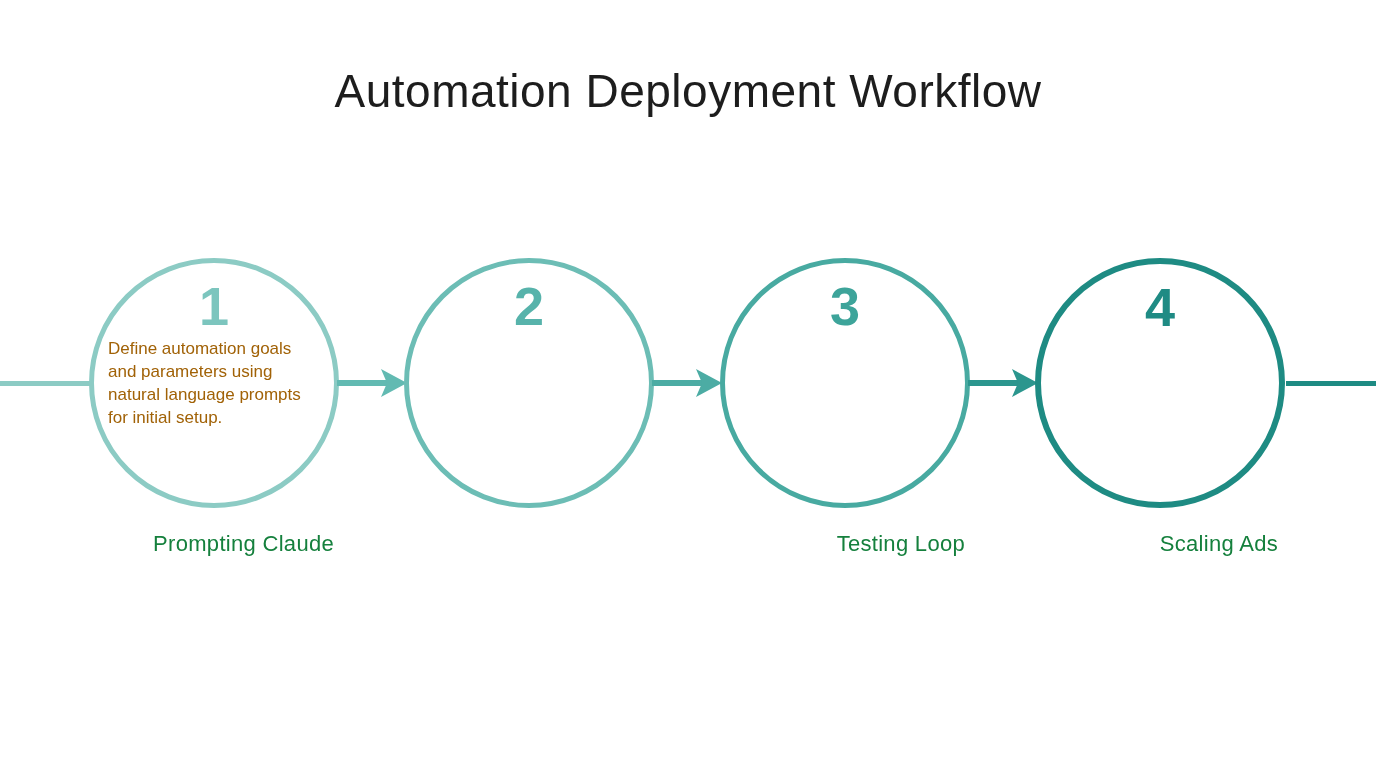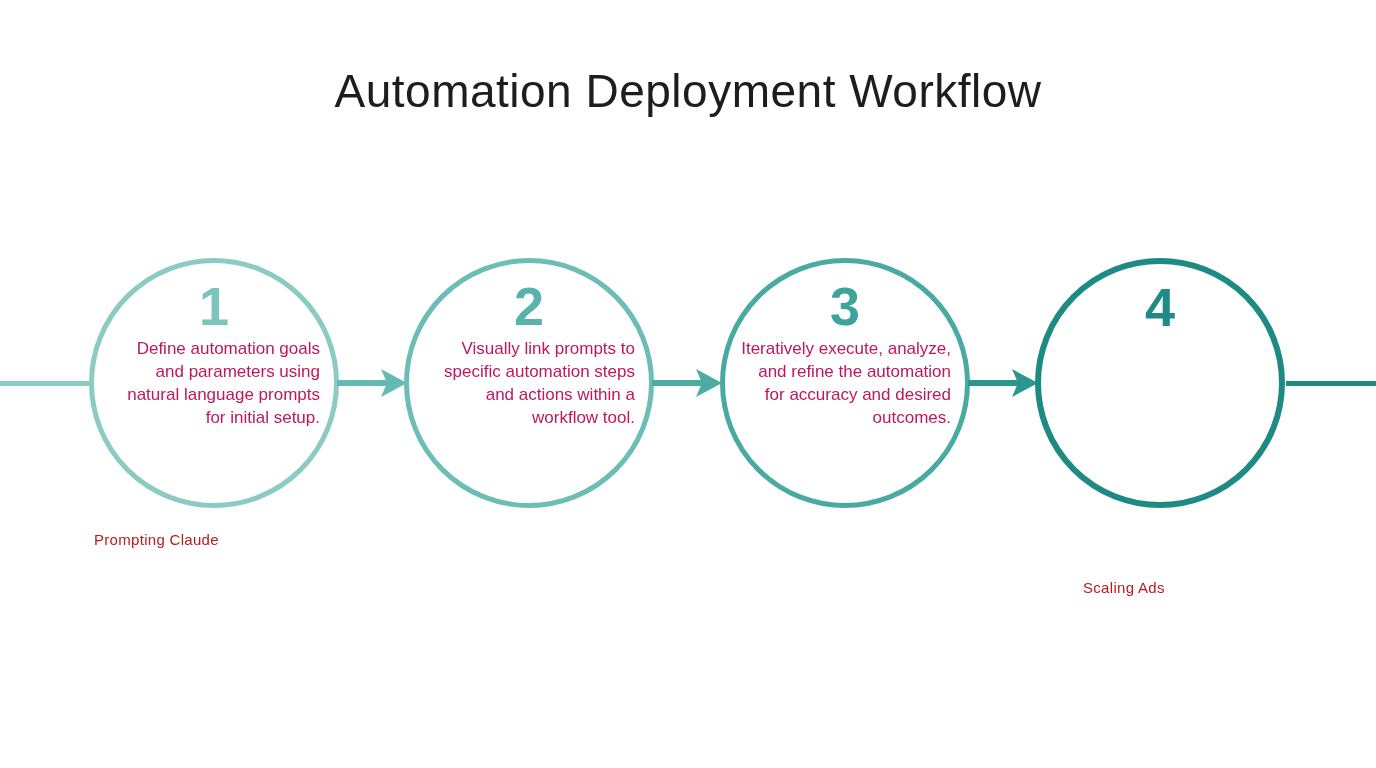--- a/index.html
+++ b/index.html
@@ -53,48 +53,48 @@
   .step-circle.c4 { left: 1035px; border-width: 6px; width: 238px; height: 238px; }
   .step-number {
     margin-top: 14px;
     font-size: 54px;
     font-weight: 700;
     line-height: 1.1;
   }
   .step-desc {
     margin-top: 2px;
     width: 212px;
-    text-align: right;
+    text-align: left;
     font-size: 17px;
     line-height: 1.35;
-    color: #be185d;
+    color: #a16207;
   }
   .arrow {
     position: absolute;
     top: 364px;
     width: 70px;
     height: 38px;
   }
   .arrow.a1 { left: 337px; }
   .arrow.a2 { left: 652px; }
   .arrow.a3 { left: 968px; }
   .arrow svg { display: block; width: 100%; height: 100%; }
   .step-label {
     position: absolute;
     top: 531px;
     width: 240px;
-    text-align: left;
-    font-size: 15px;
+    text-align: right;
+    font-size: 22px;
     letter-spacing: 0.3px;
-    color: #b91c1c;
+    color: #15803d;
   }
   .step-label.l1 { left: 94px; }
   .step-label.l2 { left: 409px; }
   .step-label.l3 { left: 725px; }
-  .step-label.l4 { left: 1083px; margin-top: 48px; }
+  .step-label.l4 { left: 1038px; }
 </style>
 </head>
 <body>
 
 <div class="canvas">
 
   <div class="title">Automation Deployment Workflow</div>
 
   <div class="flow-line left" style="background: rgb(140, 203, 196);"></div>
 
@@ -105,44 +105,43 @@
 
   <div class="arrow a1" style="color: rgb(98, 186, 178);">
     <svg viewBox="0 0 70 38" xmlns="http://www.w3.org/2000/svg">
       <line x1="0" y1="19" x2="52" y2="19" stroke="currentColor" stroke-width="6"></line>
       <path d="M44 5 L70 19 L44 33 L50 19 Z" fill="currentColor"></path>
     </svg>
   </div>
 
   <div class="step-circle c2" style="border-color: rgb(108, 189, 181);">
     <div class="step-number" style="color: rgb(87, 179, 171);">2</div>
-    <div class="step-desc">Visually link prompts to specific automation steps and actions within a workflow tool.</div>
   </div>
 
   <div class="arrow a2" style="color: rgb(76, 172, 164);">
     <svg viewBox="0 0 70 38" xmlns="http://www.w3.org/2000/svg">
       <line x1="0" y1="19" x2="52" y2="19" stroke="currentColor" stroke-width="6"></line>
       <path d="M44 5 L70 19 L44 33 L50 19 Z" fill="currentColor"></path>
     </svg>
   </div>
 
   <div class="step-circle c3" style="border-color: rgb(72, 170, 161);">
     <div class="step-number" style="color: rgb(61, 164, 154);">3</div>
-    <div class="step-desc">Iteratively execute, analyze, and refine the automation for accuracy and desired outcomes.</div>
   </div>
 
   <div class="arrow a3" style="color: rgb(43, 150, 142);">
     <svg viewBox="0 0 70 38" xmlns="http://www.w3.org/2000/svg">
       <line x1="0" y1="19" x2="52" y2="19" stroke="currentColor" stroke-width="6"></line>
       <path d="M44 5 L70 19 L44 33 L50 19 Z" fill="currentColor"></path>
     </svg>
   </div>
 
   <div class="step-circle c4" style="border-color: rgb(30, 139, 131);">
     <div class="step-number" style="color: rgb(31, 139, 132);">4</div>
   </div>
 
   <div class="flow-line right" style="background: rgb(30, 139, 131);"></div>
 
   <div class="step-label l1">Prompting Claude</div>
+  <div class="step-label l3">Testing Loop</div>
   <div class="step-label l4">Scaling Ads</div>
 
 </div>
 
 </body></html>

